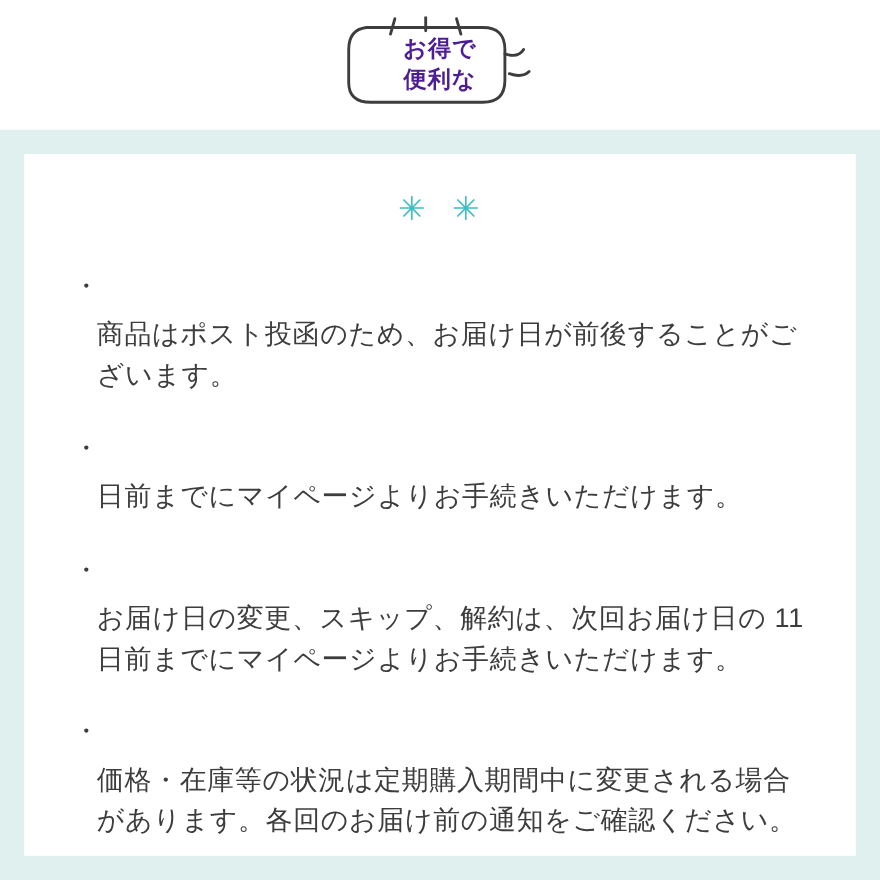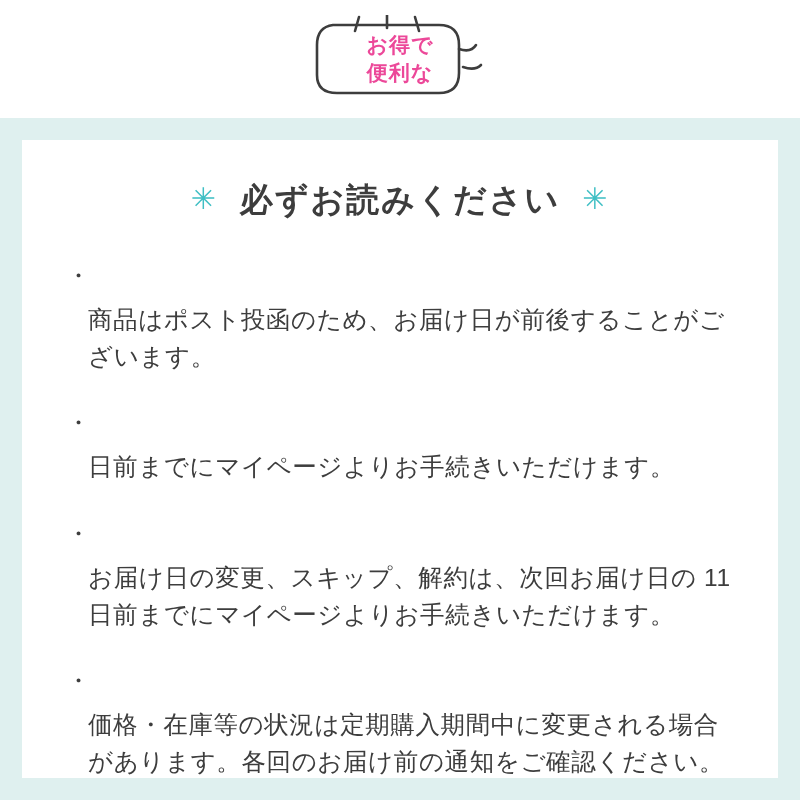--- a/index.html
+++ b/index.html
@@ -48,21 +48,21 @@
     position: absolute;
     left: 0;
     top: 0;
     width: 175px;
     height: 88px;
     display: flex;
     flex-direction: column;
     align-items: center;
     justify-content: center;
     gap: 3px;
-    color: #ec4899;
+    color: #4c1d95;
     font-size: 21px;
     font-weight: bold;
     letter-spacing: 1px;
     line-height: 1.15;
   }
   .badge-text .l2 {
     margin-left: 0;
   }
 
   .main-title {
@@ -165,21 +165,20 @@
       </div>
     </div>
 
   </div>
 
   <div class="panel-outer">
     <div class="panel-inner">
 
       <div class="notice-heading">
         <span class="asterisk">✳</span>
-        <span>必ずお読みください</span>
         <span class="asterisk">✳</span>
       </div>
 
       <ul class="notice-list">
         <li>
           <span class="bullet">・</span>
           <span class="item-text">商品はポスト投函のため、お届け日が前後することがございます。</span>
         </li>
         <li>
           <span class="bullet">・</span>

